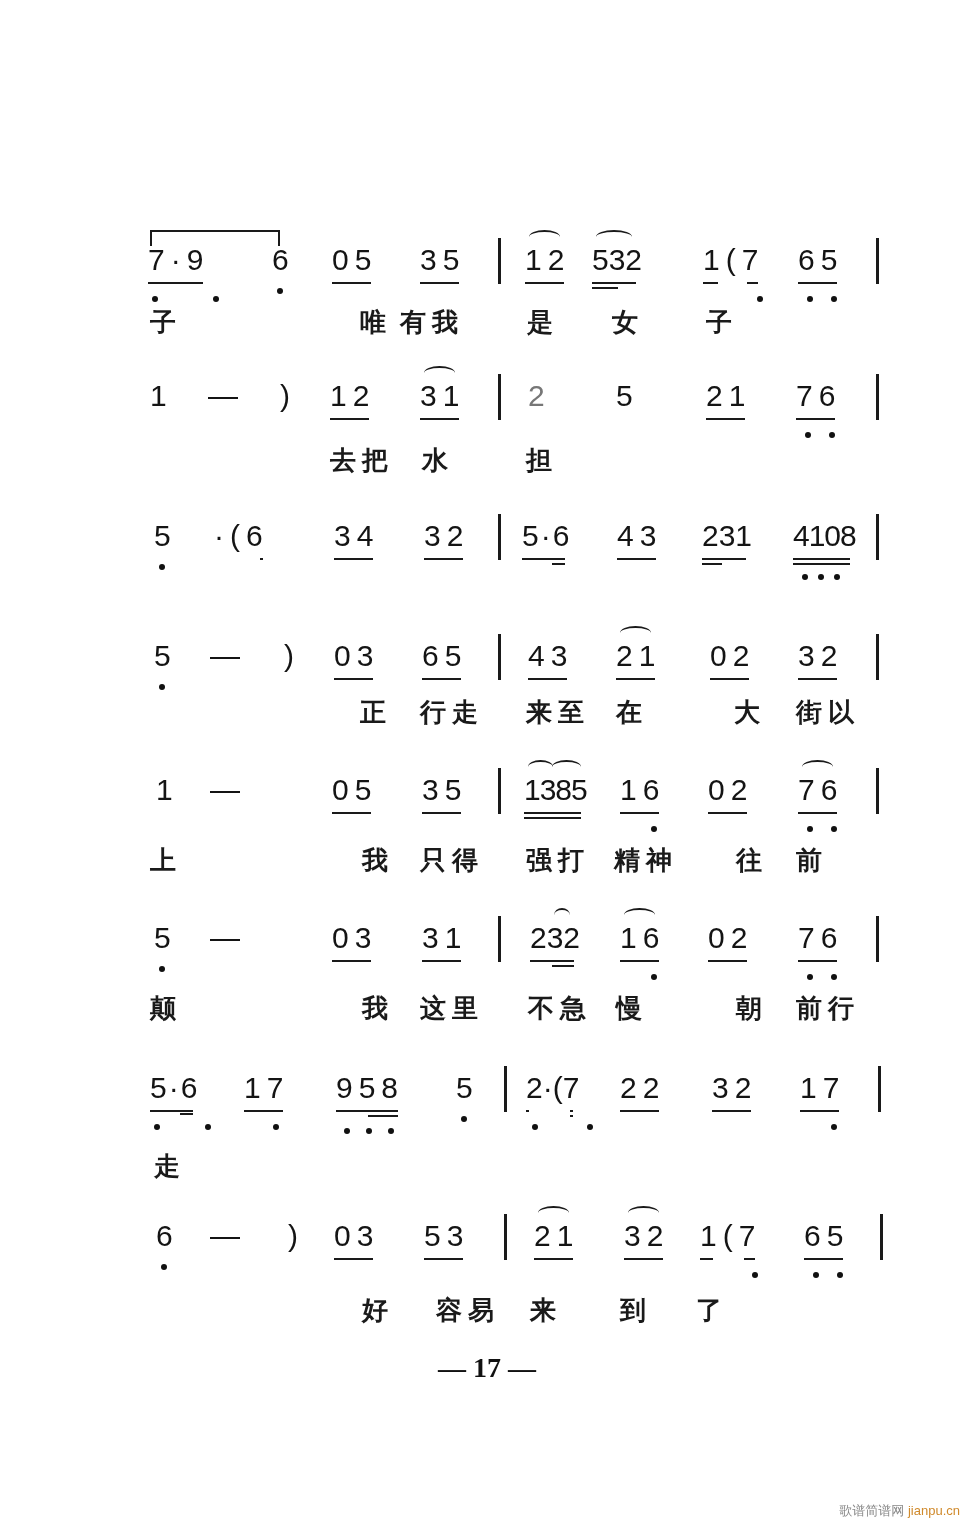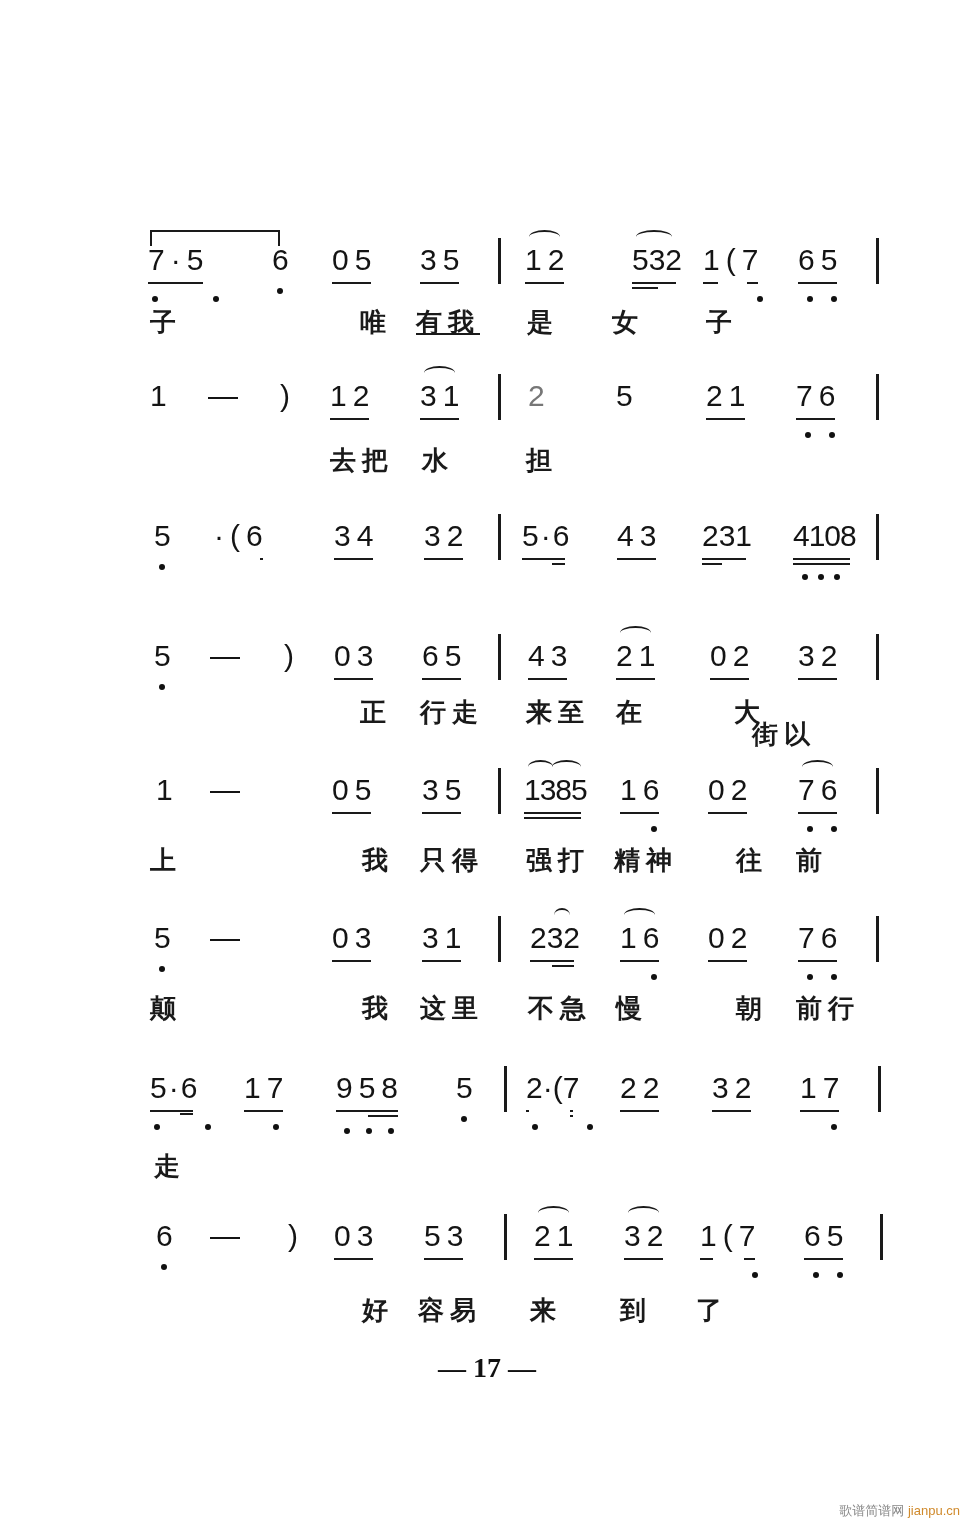--- a/index.html
+++ b/index.html
@@ -24,35 +24,35 @@
   .pageno { position:absolute; left:0; width:974px; top:1352px; text-align:center;
             font-size:28px; font-weight:bold; font-family:"Liberation Serif", serif; }
   .watermark { position:absolute; right:14px; bottom:6px; font-size:13px; color:#888; }
   .watermark .en { color:#d08a2c; }
 </style>
 </head>
 <body>
 
 <div class="bracket"></div>
 <div class="row" style="top:240px;">
-  <div class="tok" style="left:148px;"><span>7·5</span><div class="ul1"></div><div class="ul2" style="left:60px;"></div><div class="dots" style="text-align:left;"><span style="margin-left:4px"></span><span style="margin-left:46px"></span></div></div>
+  <div class="tok" style="left:148px;"><span>7·9</span><div class="ul1"></div><div class="ul2" style="left:60px;"></div><div class="dots" style="text-align:left;"><span style="margin-left:4px"></span><span style="margin-left:46px"></span></div></div>
   <div class="tok" style="left:272px;"><span>6</span><div class="dots" style="top:44px;text-align:left;"><span style="margin-left:5px"></span></div></div>
   <div class="tok" style="left:332px;"><span>05</span><div class="ul1"></div></div>
   <div class="tok" style="left:420px;"><span>35</span><div class="ul1"></div></div>
   <div class="bar" style="left:498px;"></div>
   <div class="tok" style="left:525px;"><div class="slur"></div><span>12</span><div class="ul1"></div></div>
-  <div class="tok" style="left:632px;letter-spacing:0;"><div class="slur"></div><span>532</span><div class="ul1"></div><div class="ul2" style="right:24px;"></div></div>
+  <div class="tok" style="left:592px;letter-spacing:0;"><div class="slur"></div><span>532</span><div class="ul1"></div><div class="ul2" style="right:24px;"></div></div>
   <div class="tok" style="left:703px;"><span>1(7</span><div class="ul1" style="right:46px;"></div><div class="ul1" style="left:44px;"></div><div class="dots" style="text-align:left;"><span style="margin-left:54px"></span></div></div>
   <div class="tok" style="left:798px;"><span>65</span><div class="ul1"></div><div class="dots"><span></span><span></span></div></div>
   <div class="bar" style="left:876px;"></div>
 </div>
 <div class="lyrics" style="top:304px;">
   <span class="ly" style="left:150px;">子</span>
   <span class="ly" style="left:360px;">唯</span>
-  <span class="ly" style="left:416px;text-decoration:underline;">有我</span>
+  <span class="ly" style="left:400px;">有我</span>
   <span class="ly" style="left:527px;">是</span>
   <span class="ly" style="left:612px;">女</span>
   <span class="ly" style="left:706px;">子</span>
 </div>
 
 <div class="row" style="top:376px;">
   <div class="tok" style="left:150px;"><span>1</span></div>
   <div class="tok" style="left:208px;"><span>—</span></div>
   <div class="tok" style="left:280px;"><span>)</span></div>
   <div class="tok" style="left:330px;"><span>12</span><div class="ul1"></div></div>
@@ -95,21 +95,21 @@
   <div class="tok" style="left:710px;"><span>02</span><div class="ul1"></div></div>
   <div class="tok" style="left:798px;"><span>32</span><div class="ul1"></div></div>
   <div class="bar" style="left:876px;"></div>
 </div>
 <div class="lyrics" style="top:694px;">
   <span class="ly" style="left:360px;">正</span>
   <span class="ly" style="left:420px;">行走</span>
   <span class="ly" style="left:526px;">来至</span>
   <span class="ly" style="left:616px;">在</span>
   <span class="ly" style="left:734px;">大</span>
-  <span class="ly" style="left:752px;margin-top:22px;">街以</span>
+  <span class="ly" style="left:796px;">街以</span>
 </div>
 
 <div class="row" style="top:770px;">
   <div class="tok" style="left:156px;"><span>1</span></div>
   <div class="tok" style="left:210px;"><span>—</span></div>
   <div class="tok" style="left:332px;"><span>05</span><div class="ul1"></div></div>
   <div class="tok" style="left:422px;"><span>35</span><div class="ul1"></div></div>
   <div class="bar" style="left:498px;"></div>
   <div class="tok" style="left:524px;letter-spacing:-1px;"><div class="slur" style="right:34px;"></div><div class="slur" style="left:28px;right:6px;"></div><span>1385</span><div class="ul1"></div><div class="ul2"></div></div>
   <div class="tok" style="left:620px;"><span>16</span><div class="ul1"></div><div class="dots" style="text-align:right;"><span style="margin-right:2px"></span></div></div>
@@ -173,21 +173,21 @@
   <div class="tok" style="left:424px;"><span>53</span><div class="ul1"></div></div>
   <div class="bar" style="left:504px;"></div>
   <div class="tok" style="left:534px;"><div class="slur"></div><span>21</span><div class="ul1"></div></div>
   <div class="tok" style="left:624px;"><div class="slur"></div><span>32</span><div class="ul1"></div></div>
   <div class="tok" style="left:700px;"><span>1(7</span><div class="ul1" style="right:48px;"></div><div class="ul1" style="left:44px;"></div><div class="dots" style="text-align:left;"><span style="margin-left:52px"></span></div></div>
   <div class="tok" style="left:804px;"><span>65</span><div class="ul1"></div><div class="dots"><span></span><span></span></div></div>
   <div class="bar" style="left:880px;"></div>
 </div>
 <div class="lyrics" style="top:1292px;">
   <span class="ly" style="left:362px;">好</span>
-  <span class="ly" style="left:418px;">容易</span>
+  <span class="ly" style="left:436px;">容易</span>
   <span class="ly" style="left:530px;">来</span>
   <span class="ly" style="left:620px;">到</span>
   <span class="ly" style="left:696px;">了</span>
 </div>
 
 <div class="pageno">— 17 —</div>
 
 <div class="watermark">
   <span>歌谱简谱网</span>
   <span class="en">jianpu.cn</span>

